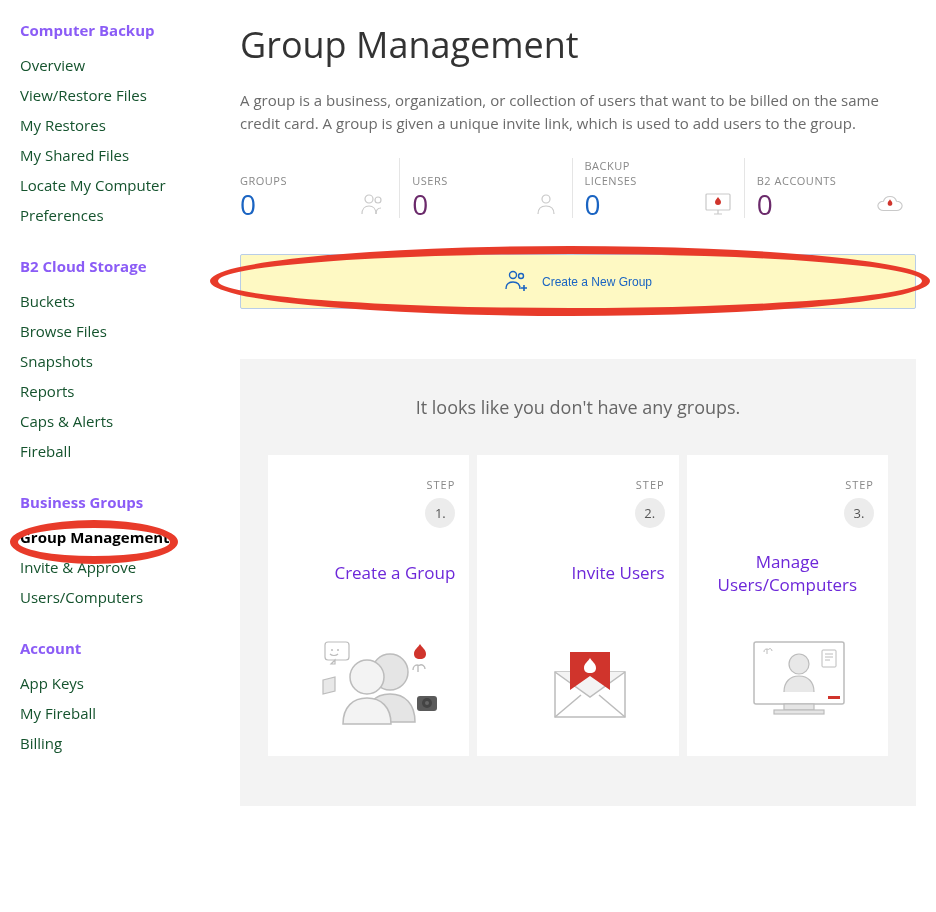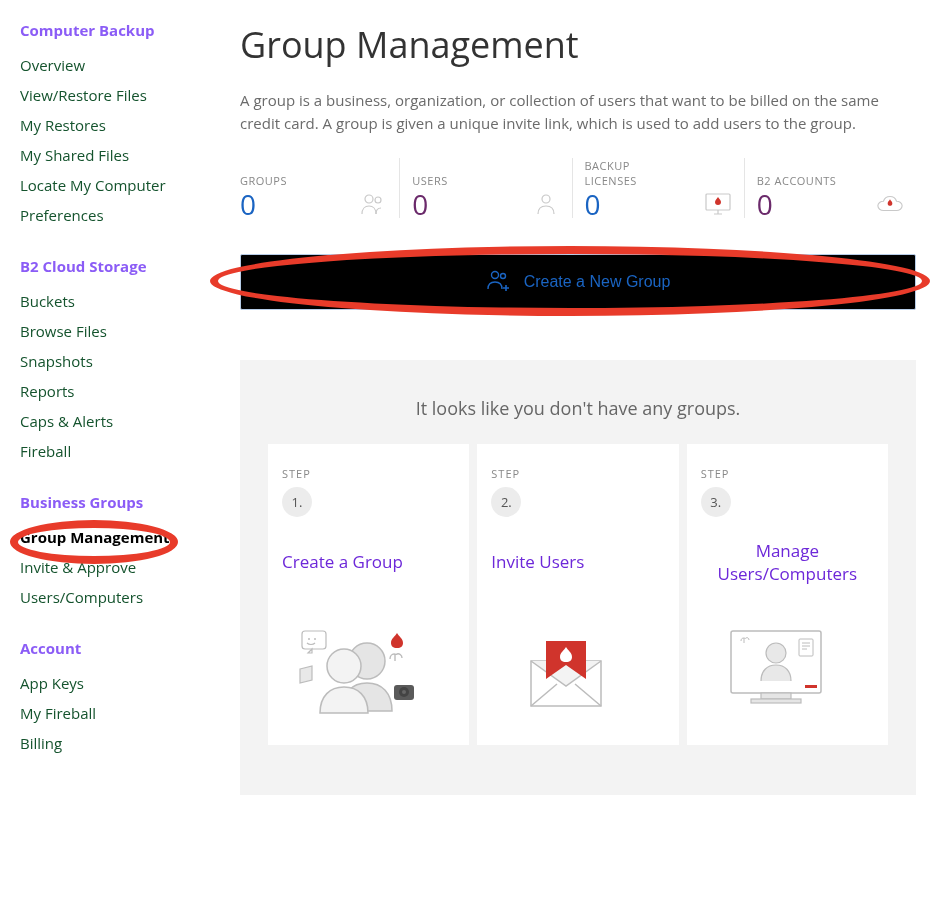--- a/index.html
+++ b/index.html
@@ -93,23 +93,23 @@
   align-items: center;
   justify-content: center;
 }
 .create-group-wrapper {
   position: relative;
   margin-bottom: 50px;
 }
 .create-group-btn {
   width: 100%;
   border: 1px solid #b8cde8;
-  background: #000000;
+  background: #fef9c3;
   color: #1a64c2;
-  font-size: 16px;
+  font-size: 12px;
   padding: 14px;
   border-radius: 2px;
   cursor: pointer;
   display: flex;
   align-items: center;
   justify-content: center;
   gap: 12px;
 }
 .red-ellipse {
   position: absolute;
@@ -131,33 +131,33 @@
 }
 .empty-panel {
   background: #f3f3f3;
   padding: 36px 28px 50px;
 }
 .empty-title {
   text-align: center;
   font-size: 18px;
   color: #666;
   font-weight: 400;
-  margin-bottom: 24px;
+  margin-bottom: 36px;
 }
 .steps-row {
   display: flex;
   gap: 8px;
 }
 .step-card {
   flex: 1;
   background: #fff;
   padding: 22px 14px;
   display: flex;
   flex-direction: column;
-  align-items: flex-start;
+  align-items: flex-end;
 }
 .step-label {
   font-size: 11px;
   letter-spacing: 1px;
   color: #888;
   margin-bottom: 6px;
 }
 .step-num {
   width: 30px;
   height: 30px;

